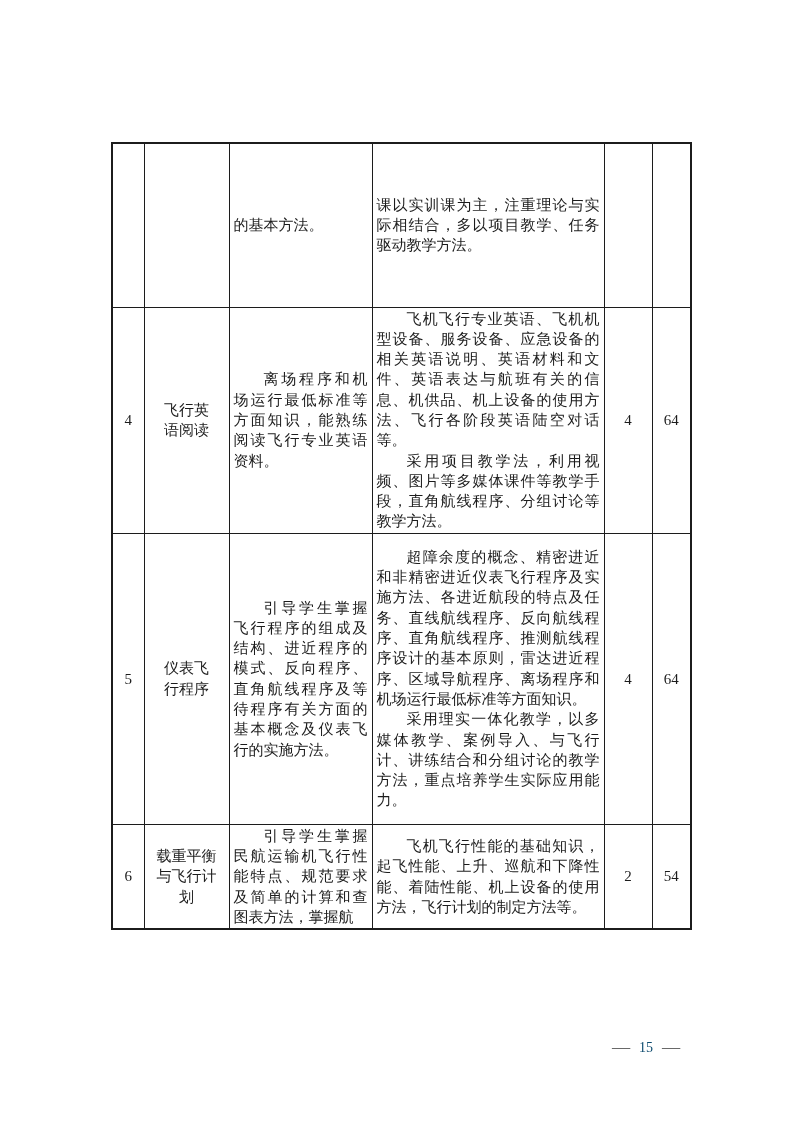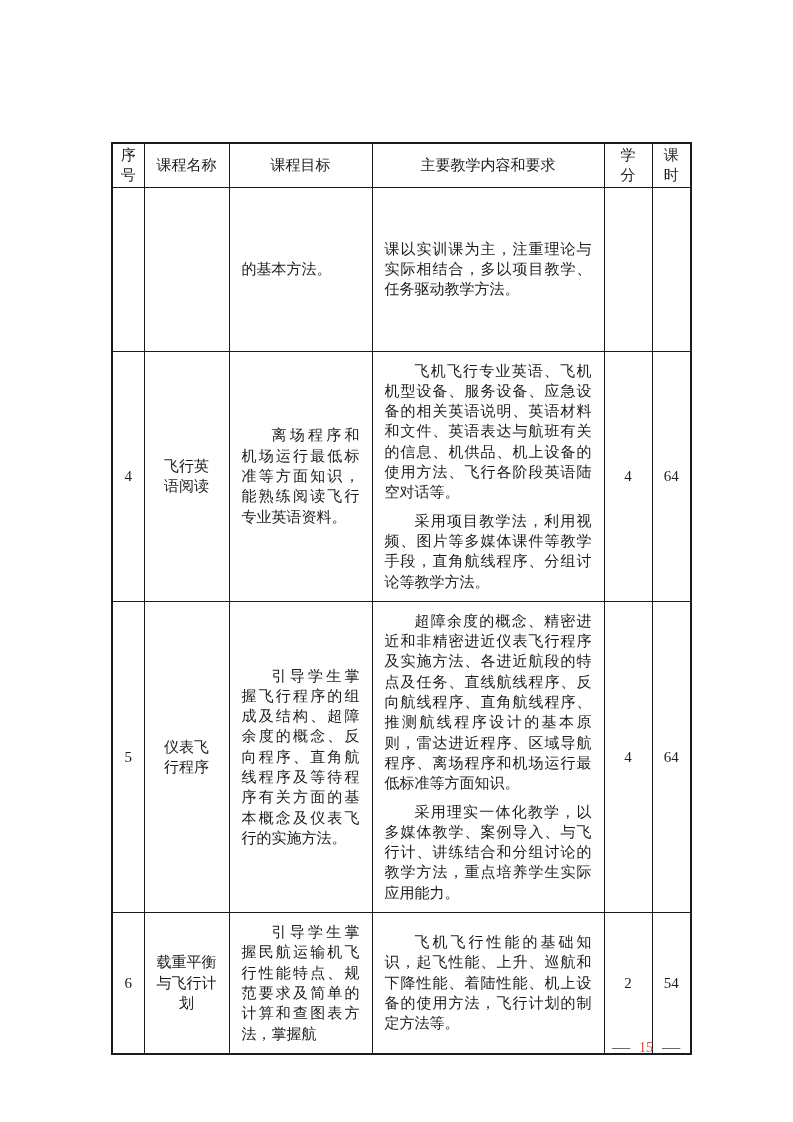--- a/index.html
+++ b/index.html
@@ -33,65 +33,56 @@
     line-height: 20.3px;
     vertical-align: middle;
     overflow: hidden;
   }
   th.hdr { text-align: center; font-size: 15px; line-height: 18px; }
   .preline { white-space: pre-line; }
   td.cell-center { text-align: center; }
   td.cell-obj  { text-align: justify; padding: 2px 8px; }
   td.cell-cont { text-align: justify; padding: 2px 8px 2px 8px; }
   td.vtop { vertical-align: top; }
-  p { margin: 8px; text-align: justify; }
+  p { margin: 0; text-align: justify; }
   p.indent { text-indent: 2em; }
   .footer-page {
     position: absolute;
     top: 1040px; left: 598px;
     width: 96px;
     display: flex;
     align-items: center;
     justify-content: center;
     gap: 11px;
     font-size: 14px;
   }
   .footer-page .dash {
     font-size: 14px;
     letter-spacing: 0;
     transform: scaleX(1.3);
     color: #333;
   }
-  .footer-page .num { font-size: 14px; color: #ef4444; }
+  .footer-page .num { font-size: 14px; color: #0c4a6e; }
 </style>
 </head>
 <body>
 
 <div class="page">
 
   <table class="course-table">
     <colgroup>
       <col style="width:32px">
       <col style="width:85px">
       <col style="width:143px">
       <col style="width:232px">
       <col style="width:48px">
       <col style="width:39px">
     </colgroup>
 
     <tbody>
-        <tr style="height:41px">
-      <th class="hdr">序号</th>
-      <th class="hdr">课程名称</th>
-      <th class="hdr">课程目标</th>
-      <th class="hdr">主要教学内容和要求</th>
-      <th class="hdr preline">学
-分</th>
-      <th class="hdr">课时</th>
-    </tr>
 
     <tr style="height:164px">
       <td class="cell-center"></td>
       <td class="cell-center"></td>
       <td class="cell-obj vtop">
         <p>的基本方法。</p>
       </td>
       <td class="cell-cont vtop">
         <p>课以实训课为主，注重理论与实际相结合，多以项目教学、任务驱动教学方法。</p>
       </td>
@@ -112,21 +103,21 @@
       </td>
       <td class="cell-center">4</td>
       <td class="cell-center">64</td>
     </tr>
 
     <tr style="height:291px">
       <td class="cell-center">5</td>
       <td class="cell-center preline">仪表飞
 行程序</td>
       <td class="cell-obj">
-        <p class="indent">引导学生掌握飞行程序的组成及结构、超障余度的概念、反向程序、直角航线程序及等待程序有关方面的基本概念及仪表飞行的实施方法。</p>
+        <p class="indent">引导学生掌握飞行程序的组成及结构、进近程序的模式、反向程序、直角航线程序及等待程序有关方面的基本概念及仪表飞行的实施方法。</p>
       </td>
       <td class="cell-cont vtop">
         <p class="indent">超障余度的概念、精密进近和非精密进近仪表飞行程序及实施方法、各进近航段的特点及任务、直线航线程序、反向航线程序、直角航线程序、推测航线程序设计的基本原则，雷达进近程序、区域导航程序、离场程序和机场运行最低标准等方面知识。</p>
         <p class="indent">采用理实一体化教学，以多媒体教学、案例导入、与飞行计、讲练结合和分组讨论的教学方法，重点培养学生实际应用能力。</p>
       </td>
       <td class="cell-center">4</td>
       <td class="cell-center">64</td>
     </tr>
 
     <tr style="height:105px">

